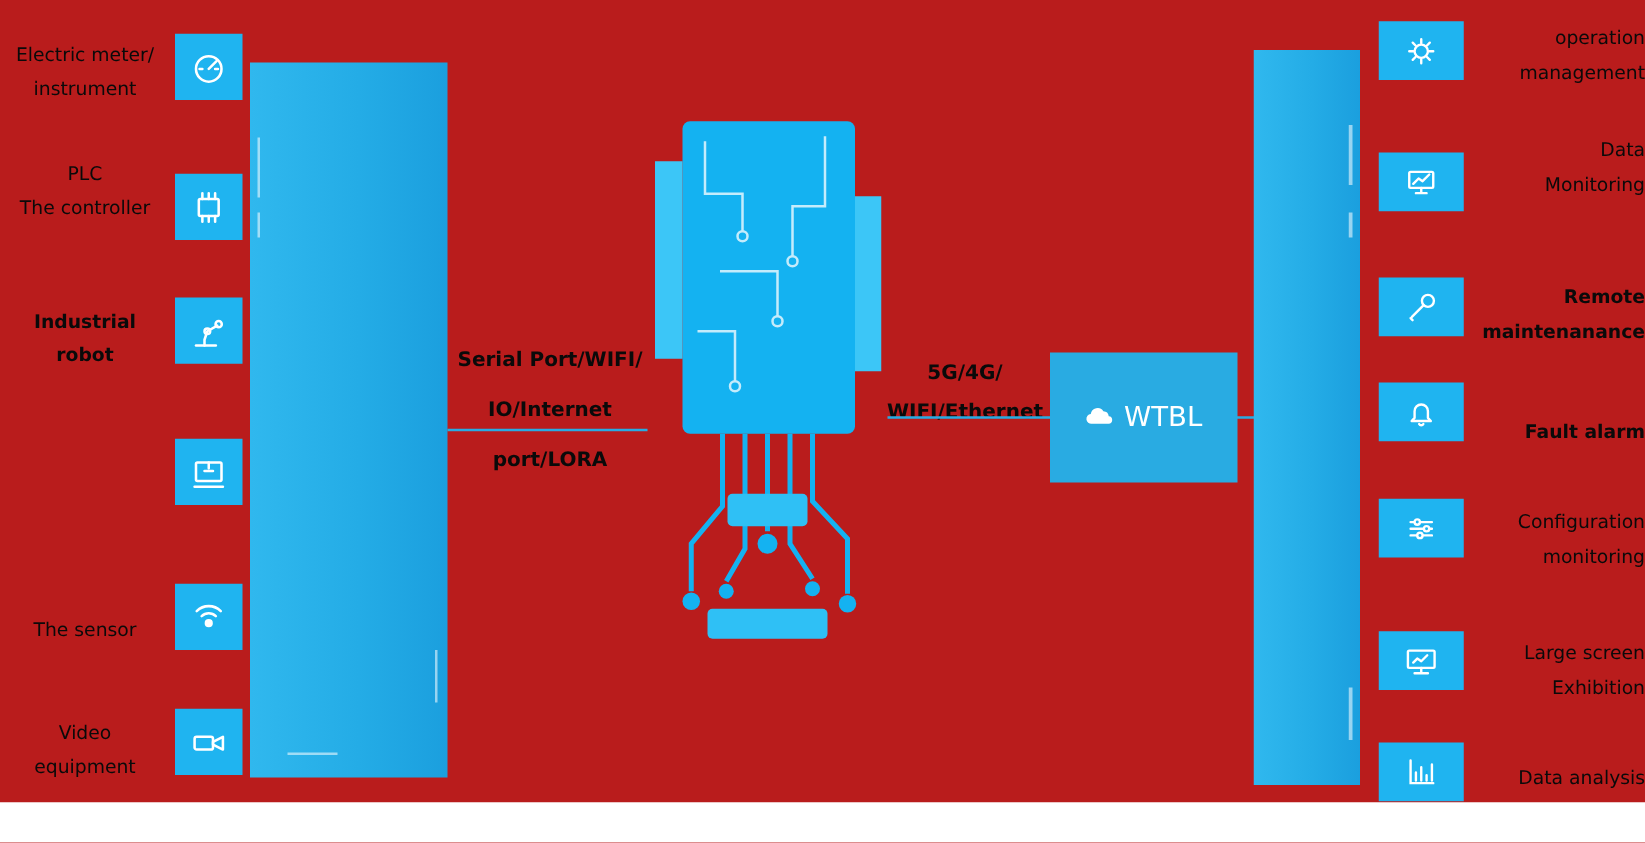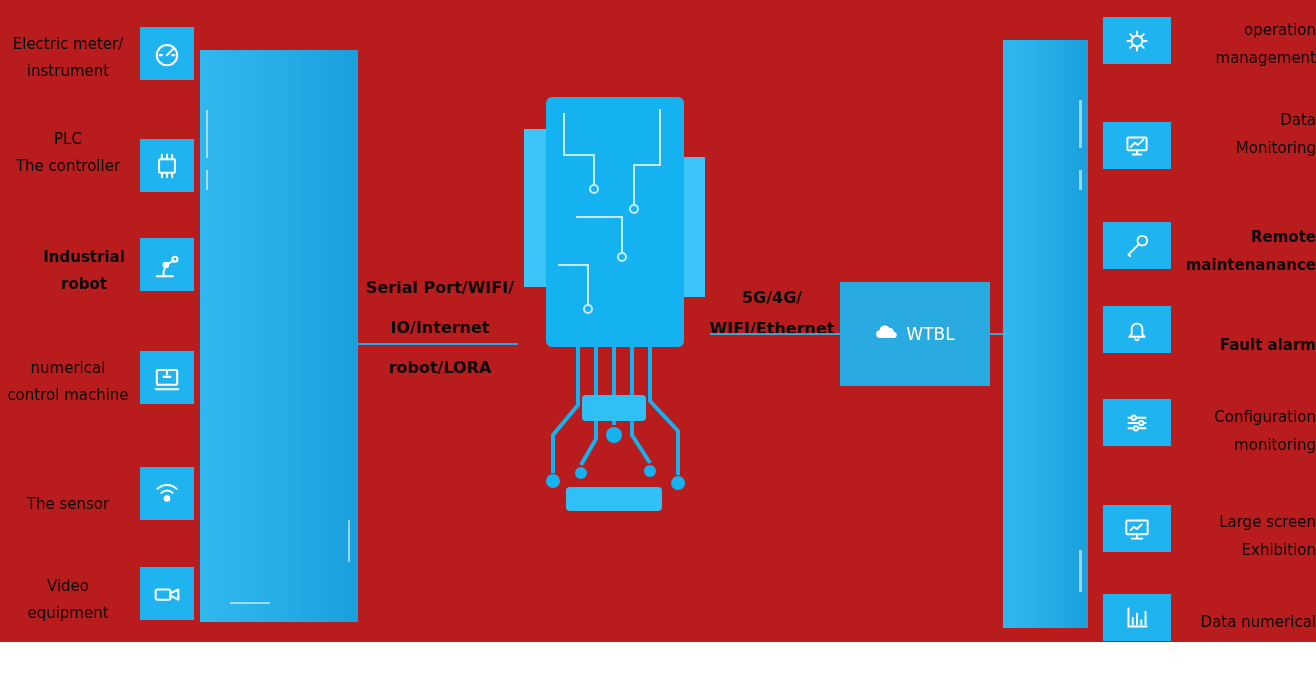--- a/index.html
+++ b/index.html
@@ -32,38 +32,36 @@
   .link-label{
     position:absolute;text-align:center;font-size:16px;color:#0a0a0a;
     white-space:pre-line;font-weight:bold;
   }
   .link-left{line-height:40px;}
   .link-right{line-height:31px;}
   .hline{position:absolute;height:2px;background:#29ABE2;}
   .cloud-box{
     position:absolute;background:#29ABE2;color:#ffffff;
     display:flex;flex-direction:column;align-items:center;justify-content:center;
-    font-size:17px;line-height:29px;text-align:center;
+    font-size:22px;line-height:29px;text-align:center;
   }
   .cloud-row{display:flex;align-items:center;gap:7px;}
   .art{position:absolute;}
 </style>
 </head>
 <body>
 
 <div class="canvas">
 
   <div class="dev-label" style="left:0;top:31px">Electric meter/
 instrument</div>
   <div class="dev-label" style="left:0;top:126px">PLC
 The controller</div>
-  <div class="dev-label bold" style="left:16px;top:244px">Industrial
+  <div class="dev-label bold" style="left:0;top:244px">Industrial
 robot</div>
-  <div class="dev-label" style="left:0;top:355px">numerical
-control machine</div>
   <div class="dev-label" style="left:0;top:491px">The sensor</div>
   <div class="dev-label" style="left:0;top:573px">Video
 equipment</div>
 
   <div class="icon-box" style="left:140px;top:27px">
     <svg width="34" height="34" viewBox="0 0 30 30" fill="none" stroke="#fff" stroke-width="1.8">
       <circle cx="15" cy="16" r="9"></circle>
         <path d="M15 16 L20.5 10.5" stroke-linecap="round"></path>
         <path d="M15 16 l0 -.1"></path>
         <path d="M8.5 16h2M19.5 16h2" stroke-linecap="round"></path>
@@ -105,21 +103,21 @@
   </div>
 
   <div class="bar" style="left:200px;top:50px;width:158px;height:572px">
     <div class="mark" style="left:6px;top:60px;width:2px;height:48px"></div>
     <div class="mark" style="left:6px;top:120px;width:2px;height:20px"></div>
     <div class="mark" style="left:148px;top:470px;width:2px;height:42px"></div>
     <div class="mark" style="left:30px;top:552px;width:40px;height:2px"></div>
   </div>
 
   <div class="link-label link-left" style="left:350px;top:268px;width:180px">Serial Port/WIFI/
-IO/Internet robot/LORA</div>
+IO/Internet port/LORA</div>
   <div class="hline" style="left:358px;top:343px;width:160px"></div>
 
   <div class="art" style="left:518px;top:95px">
     <svg width="193" height="425" viewBox="0 0 193 425">
       <rect x="28" y="2" width="138" height="250" rx="6" fill="#14B2F1"></rect>
       <rect x="6" y="34" width="22" height="158" fill="#3CC6F7"></rect>
       <rect x="166" y="62" width="21" height="140" fill="#3CC6F7"></rect>
       <g stroke="#ffffff" stroke-width="2" fill="none" opacity="0.75">
         <path d="M46 18v42h30v30"></path>
         <path d="M142 14v56h-26v40"></path>
@@ -225,15 +223,15 @@
 management</div>
   <div class="feat-label" style="left:1180px;top:106px">Data
 Monitoring</div>
   <div class="feat-label bold" style="left:1180px;top:223px">Remote
 maintenanance</div>
   <div class="feat-label bold" style="left:1180px;top:331px">Fault alarm</div>
   <div class="feat-label" style="left:1180px;top:508px">Large screen
 Exhibition</div>
   <div class="feat-label" style="left:1180px;top:403px">Configuration
 monitoring</div>
-  <div class="feat-label" style="left:1180px;top:608px">Data numerical</div>
+  <div class="feat-label" style="left:1180px;top:608px">Data analysis</div>
 
 </div>
 
 </body></html>

